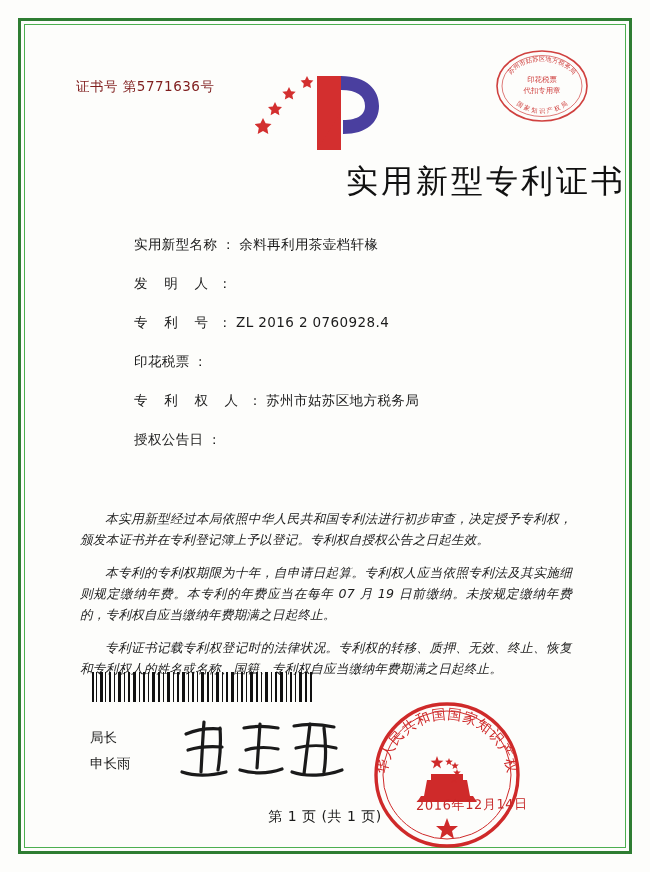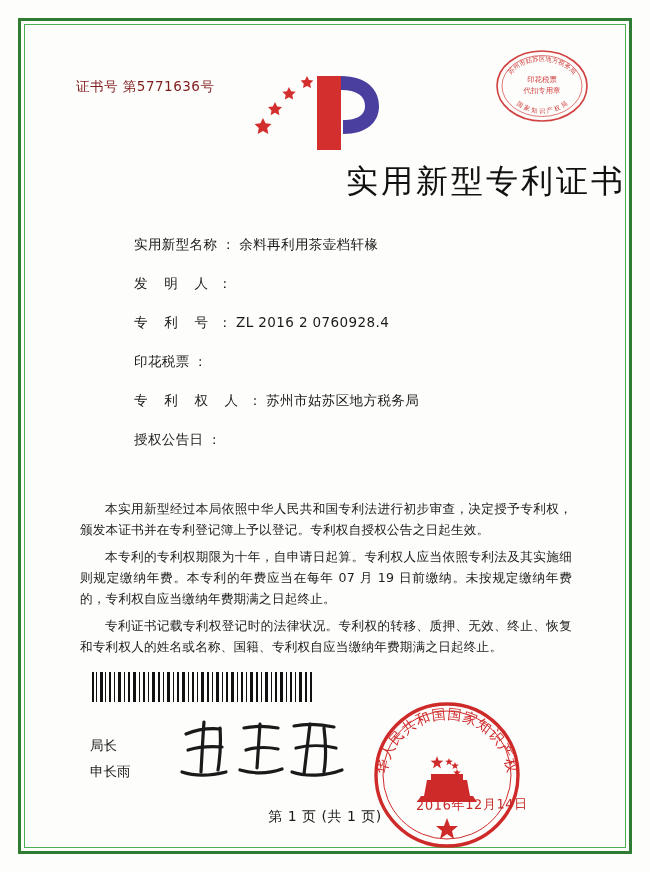--- a/index.html
+++ b/index.html
@@ -114,41 +114,41 @@
     position: absolute;
     left: 56px;
     top: 472px;
     width: 492px;
     font-size: 12.6px;
     line-height: 21px;
     color: #1b1b1b;
     text-align: justify;
   }
   .paras p {
-    margin: 2px 0 6px 0;
+    margin: 12px 0 6px 0;
     text-indent: 25px;
     letter-spacing: 0.2px;
+    font-style: italic;
   }
   
   .barcode {
     position: absolute;
     left: 68px;
     top: 648px;
     width: 220px;
     height: 30px;
   }
   
   .director {
     position: absolute;
     left: 66px;
     top: 700px;
     font-size: 13.5px;
     color: #1b1b1b;
     line-height: 26px;
-    margin-top: 8px;
   }
   .signature {
     position: absolute;
     left: 150px;
     top: 690px;
     width: 190px;
     height: 70px;
   }
   
   .seal-round {

